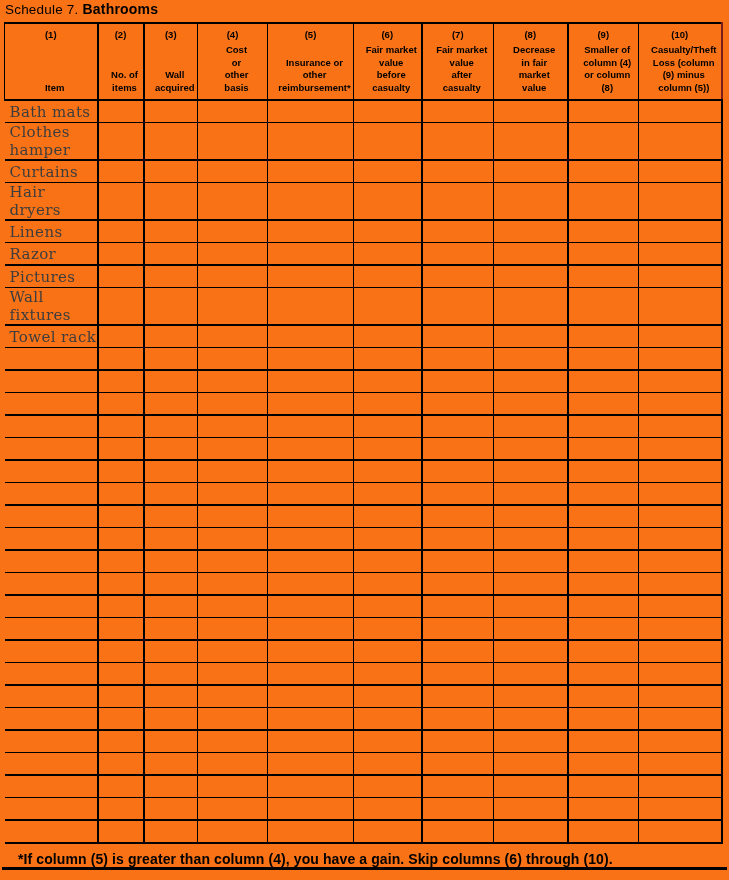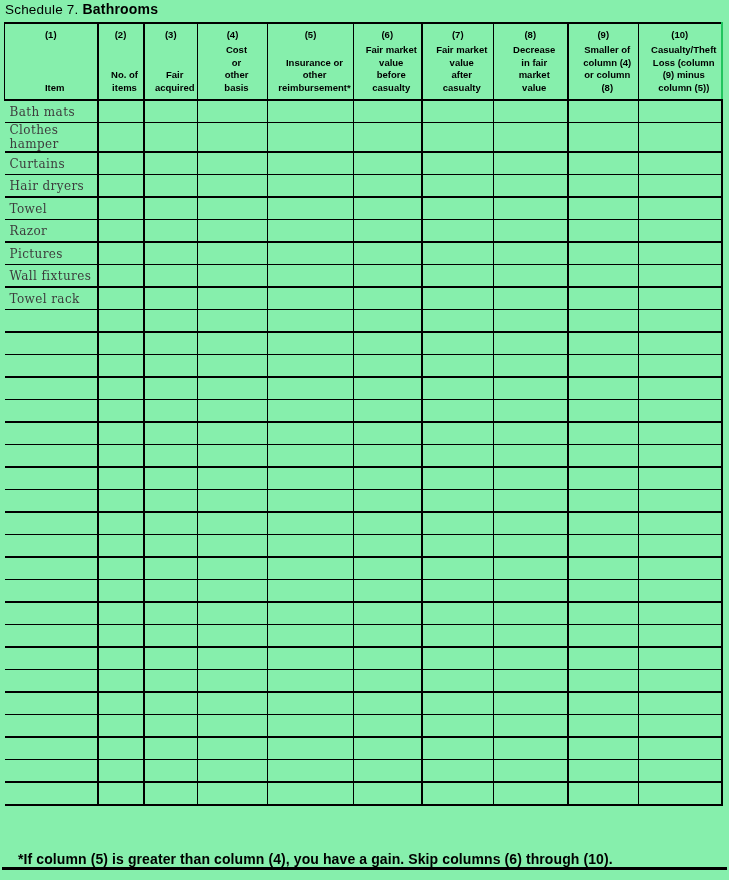--- a/index.html
+++ b/index.html
@@ -1,21 +1,21 @@
 <!DOCTYPE html>
 <html><head>
 <meta charset="utf-8">
 <style>
   * { box-sizing: border-box; }
   html, body { margin: 0; padding: 0; background: #fff; }
   .page {
     position: relative;
     width: 729px;
     height: 880px;
-    background: #86efac;
+    background: #f97316;
     color: #000;
     font-family: "Liberation Sans", sans-serif;
     overflow: hidden;
   }
   .page-title {
     position: absolute;
     top: 1px;
     left: 5px;
     font-size: 13.5px;
     letter-spacing: 0.2px;
@@ -38,21 +38,21 @@
     height: 77px;
     position: relative;
     vertical-align: top;
     font-size: 9.5px;
     line-height: 12.5px;
     font-weight: bold;
     padding: 0;
     overflow: hidden;
   }
   th:first-child { border-left: 1px solid #000; }
-  th:last-child  { border-right: 2px solid #22c55e; margin-top: 26px; }
+  th:last-child  { border-right: 2px solid #7f1d1d; margin-top: 26px; }
   th:nth-child(2), th:nth-child(3), th:nth-child(7), th:nth-child(9) { border-left-width: 2px; }
   .hnum { margin-top: 5px; text-align: center; }
   .hlabel {
     position: absolute;
     bottom: 5px; left: 8px; right: 0;
     text-align: center;
     white-space: pre-line;
   }
 
   td {
@@ -63,21 +63,21 @@
   }
   td:first-child { border-left: none; }
   td:nth-child(2), td:nth-child(3), td:nth-child(7), td:nth-child(9) { border-left-width: 2px; }
   td:last-child { border-right: 2px solid #000; }
   tbody tr:nth-child(odd)  td { border-bottom: 1px solid #000; }
   tbody tr:nth-child(even) td { border-bottom: 2px solid #000; }
   tbody tr:last-child      td { border-bottom: 2px solid #000; }
 
   td.item-label {
     font-family: "DejaVu Serif", serif;
-    font-size: 12px;
+    font-size: 15px;
     color: #3d3d3d;
     letter-spacing: 0.4px;
     padding-left: 5px;
     vertical-align: middle;
   }
 
   .footnote {
     position: absolute;
     top: 851px;
     left: 18px;
@@ -124,21 +124,21 @@
           <div class="hnum">(1)</div>
           <div class="hlabel">Item</div>
         </th>
         <th>
           <div class="hnum">(2)</div>
           <div class="hlabel">No. of
 items</div>
         </th>
         <th>
           <div class="hnum">(3)</div>
-          <div class="hlabel">Fair
+          <div class="hlabel">Wall
 acquired</div>
         </th>
         <th>
           <div class="hnum">(4)</div>
           <div class="hlabel">Cost
 or
 other
 basis</div>
         </th>
         <th>
@@ -227,21 +227,21 @@
           <td></td>
           <td></td>
           <td></td>
           <td></td>
           <td></td>
           <td></td>
           <td></td>
           <td></td>
         </tr>
         <tr>
-          <td class="item-label">Towel</td>
+          <td class="item-label">Linens</td>
           <td></td>
           <td></td>
           <td></td>
           <td></td>
           <td></td>
           <td></td>
           <td></td>
           <td></td>
           <td></td>
         </tr>

